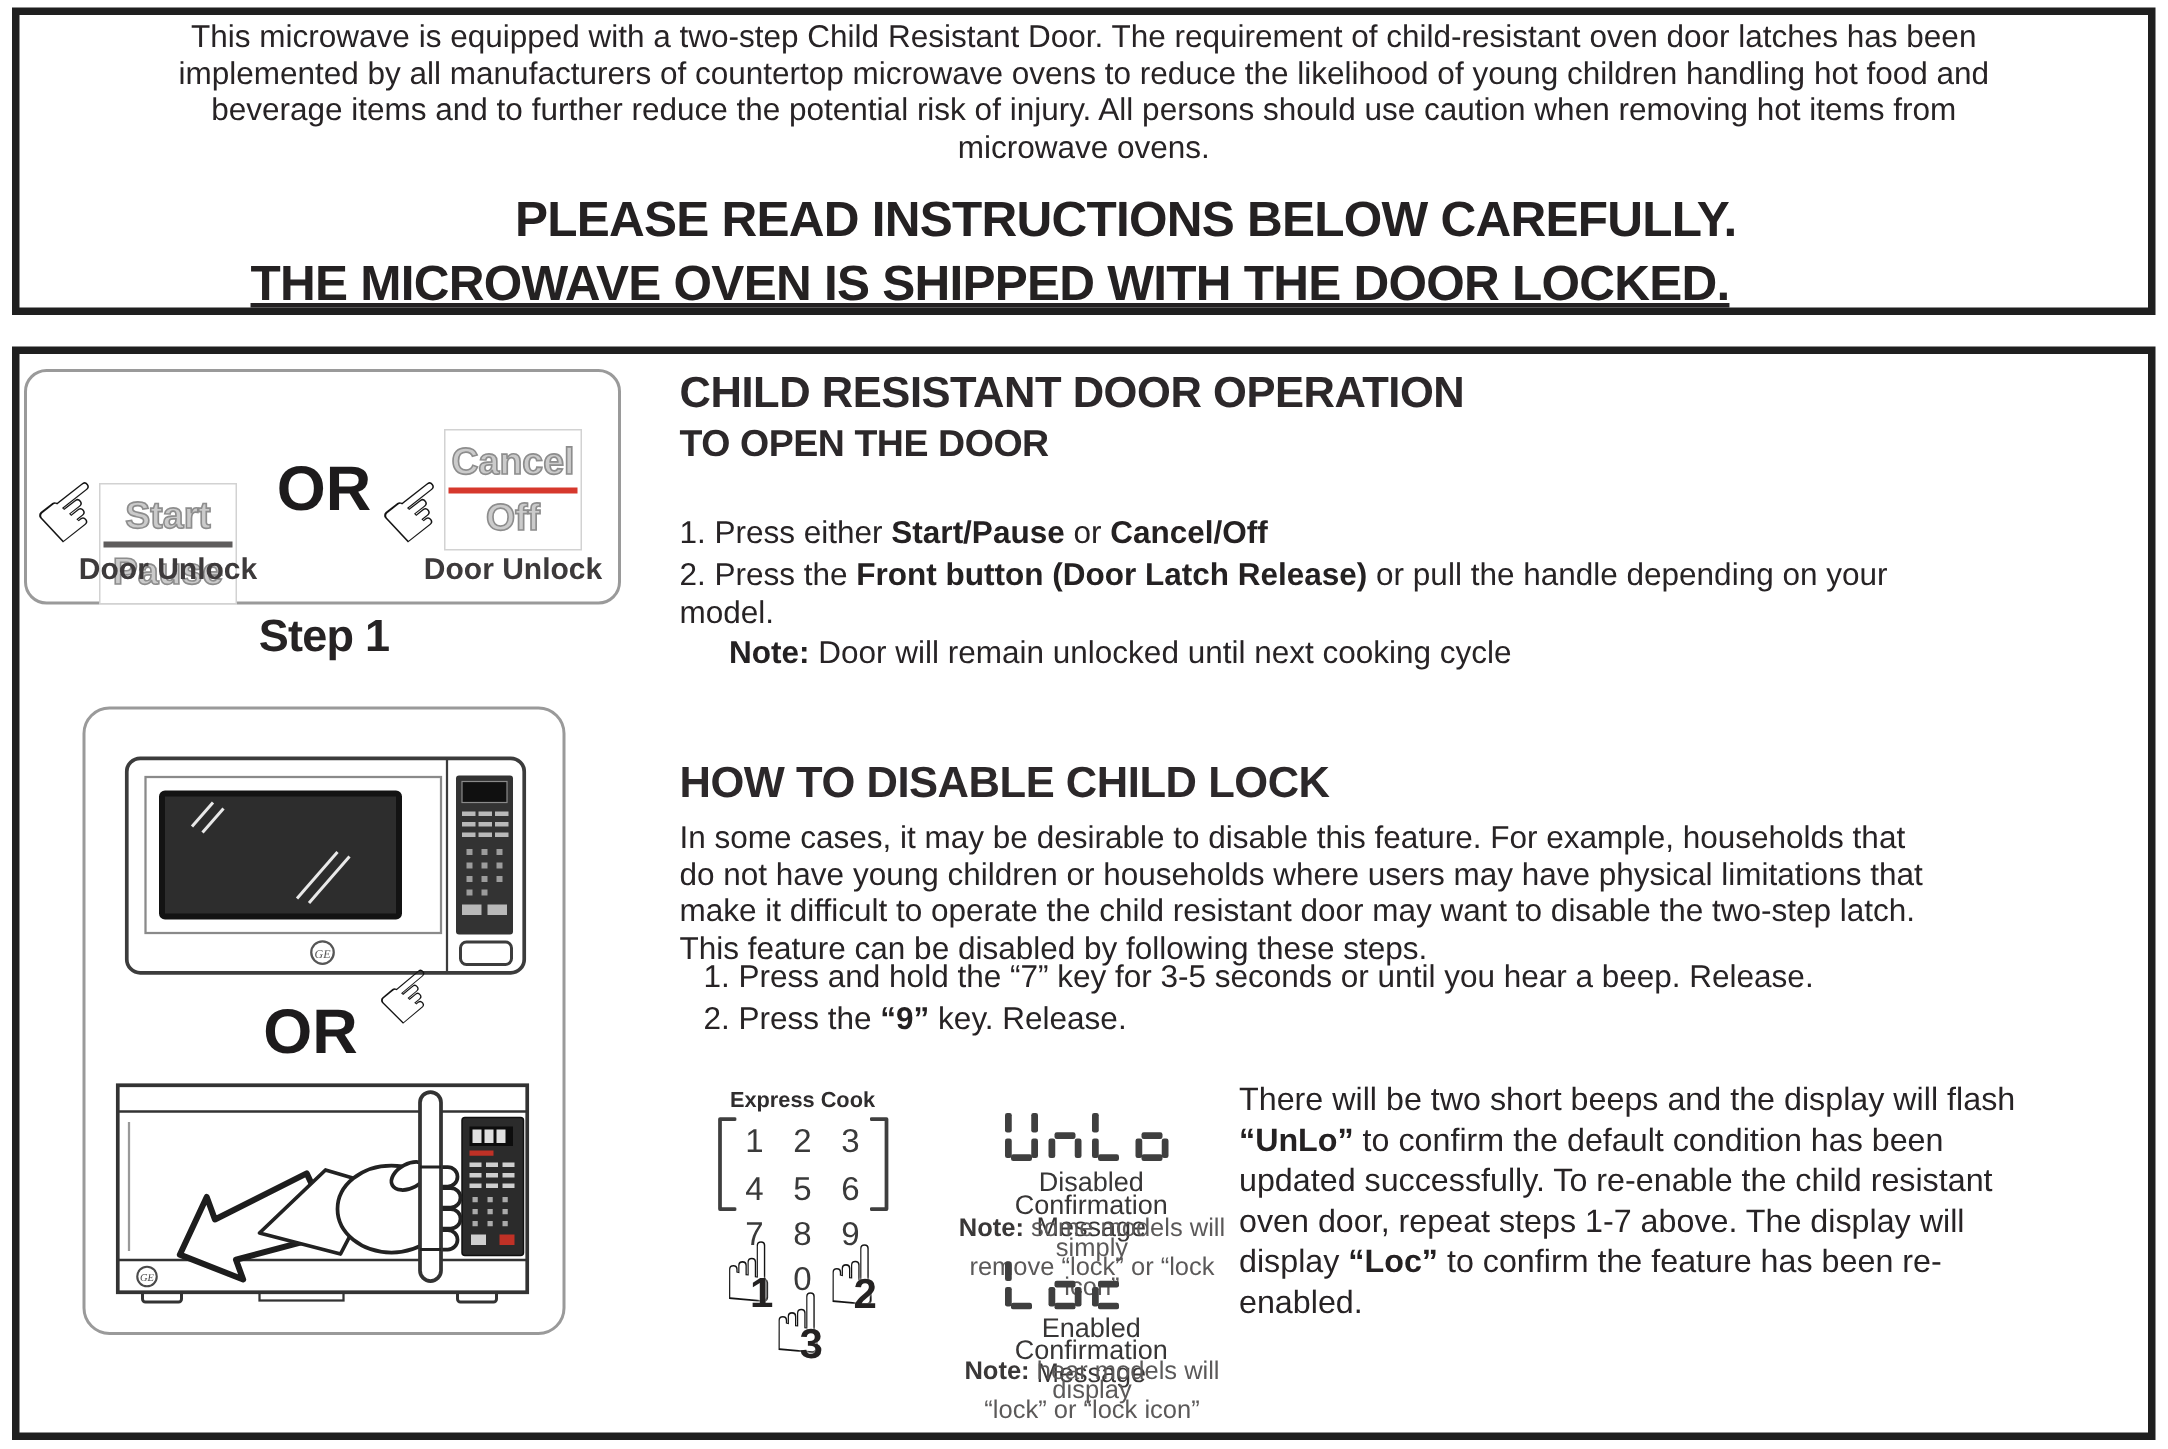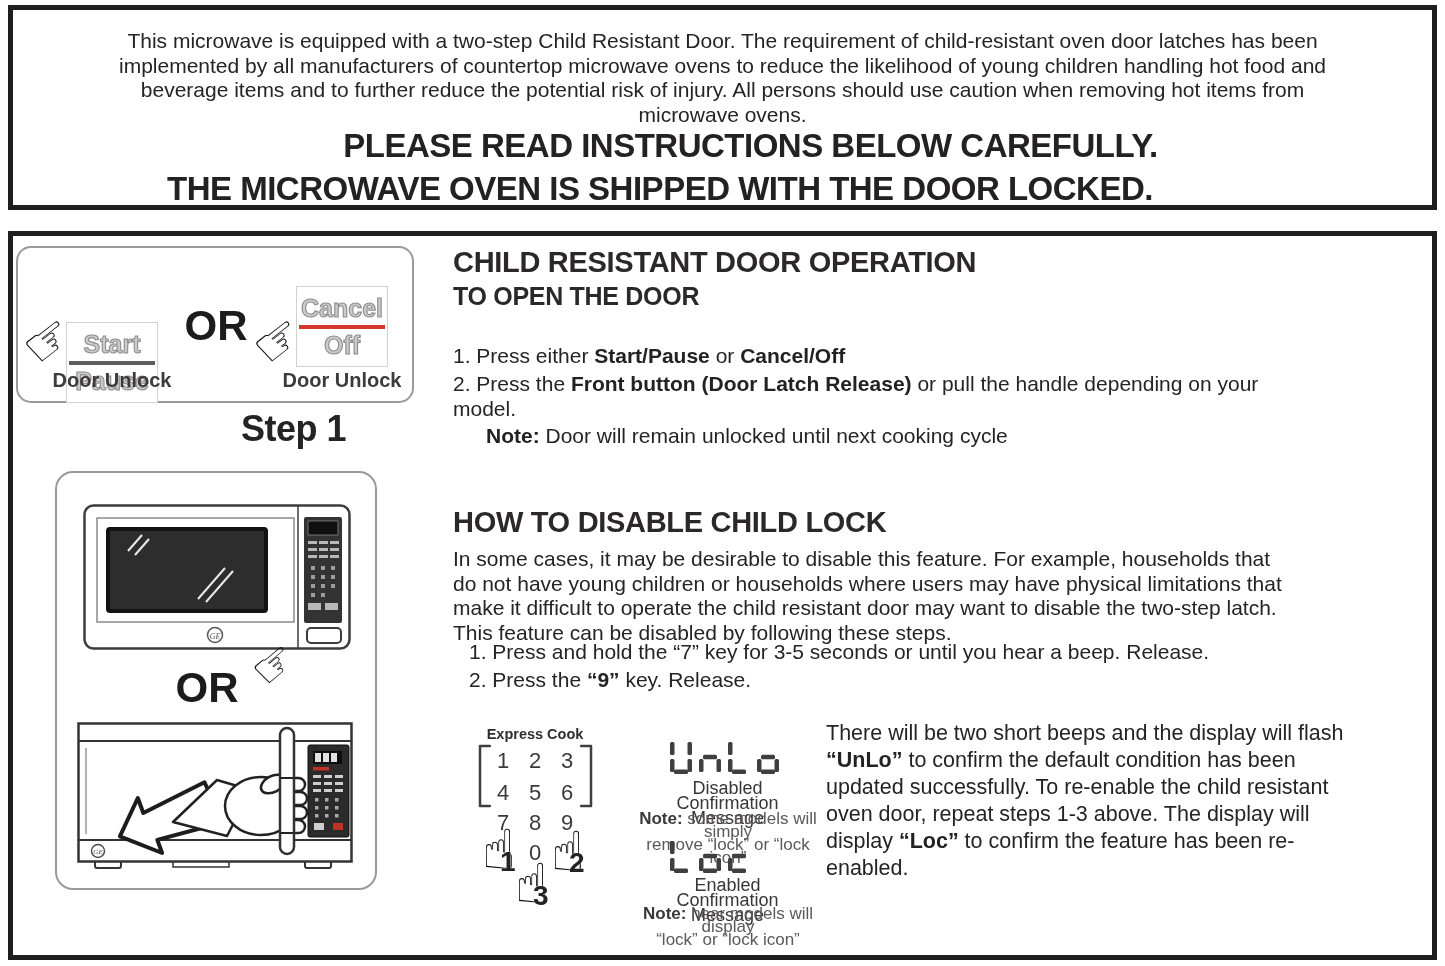--- a/index.html
+++ b/index.html
@@ -8,21 +8,21 @@
   .abs{position:absolute;}
   .c{text-align:center;}
   .pre{white-space:pre-line;}
   .frame{border:5px solid #1f1f1f;box-sizing:border-box;background:#fff;}
   .panel{border:2px solid #9a9a9a;border-radius:15px;box-sizing:border-box;background:#fff;}
   .body{font-size:21px;line-height:24.5px;color:#272325;}
   .warn-par{font-size:21px;line-height:24.5px;color:#272325;}
   .warn-head{font-size:33px;line-height:40px;font-weight:bold;color:#242122;letter-spacing:-0.5px;padding-left:28px;}
   .sec-title{font-size:29px;font-weight:bold;color:#2c282a;letter-spacing:-0.3px;line-height:31px;}
   .sub-title{font-size:25px;font-weight:bold;color:#2c282a;letter-spacing:-0.3px;}
-  .step-cap{font-size:36px;font-weight:800;color:#262324;letter-spacing:-0.5px;text-align:right;}
+  .step-cap{font-size:30px;font-weight:800;color:#262324;letter-spacing:-0.5px;}
   .or{font-size:42px;font-weight:800;color:#1d1b1c;}
   .kbtn{background:#fff;border:1.5px solid #d2d2d2;box-sizing:border-box;
         display:flex;flex-direction:column;align-items:center;justify-content:center;}
   .kbtn .lbl{font-size:25px;font-weight:bold;color:#cbcbcb;-webkit-text-stroke:1.1px #8d8d8d;line-height:1.05;}
   .kbtn .divider{width:86px;height:4px;margin:3px 0;}
   .unlock-lbl{font-size:20px;font-weight:bold;color:#3d3a3b;}
   .hand{font-family:"DejaVu Sans","Liberation Sans",sans-serif;color:#141414;line-height:1;display:inline-block;}
   .kp-num{font-size:22px;color:#3a3a3a;width:24px;text-align:center;}
   .kp-title{font-size:14.5px;font-weight:bold;color:#2f2d2e;}
   .press-num{font-size:28px;font-weight:800;color:#242222;text-shadow:0 0 2px #fff;}
@@ -30,26 +30,26 @@
   .disp-note{font-size:17px;line-height:13px;color:#5b5959;}
   .disp-note b{color:#3a3838;}
   b{font-weight:bold;color:#242122;}
 </style>
 </head>
 <body>
 
 <div id="page">
 
   <div class="abs frame" style="left:8px;top:5px;width:1429px;height:205px;"></div>
-  <div class="abs warn-par c pre" style="left:45px;top:13px;width:1355px;margin-top:16px;">This microwave is equipped with a two-step Child Resistant Door. The requirement of child-resistant oven door latches has been
+  <div class="abs warn-par c pre" style="left:45px;top:13px;width:1355px;">This microwave is equipped with a two-step Child Resistant Door. The requirement of child-resistant oven door latches has been
 implemented by all manufacturers of countertop microwave ovens to reduce the likelihood of young children handling hot food and
 beverage items and to further reduce the potential risk of injury. All persons should use caution when removing hot items from
 microwave ovens.</div>
   <div class="abs warn-head c" style="left:8px;top:126px;width:1429px;">PLEASE READ INSTRUCTIONS BELOW CAREFULLY.</div>
-  <div class="abs warn-head c" style="left:8px;top:169px;width:1248px;">THE MICROWAVE OVEN IS SHIPPED WITH THE DOOR LOCKED.</div>
+  <div class="abs warn-head c" style="left:8px;top:169px;width:1248px;text-decoration:underline;">THE MICROWAVE OVEN IS SHIPPED WITH THE DOOR LOCKED.</div>
 
   <div class="abs frame" style="left:8px;top:231px;width:1429px;height:729px;"></div>
 
   <div class="abs panel" style="left:16px;top:246px;width:398px;height:157px;"></div>
 
   <div class="abs kbtn" style="left:66px;top:286px;width:92px;height:81px;margin-top:36px;">
     <span class="lbl">Start</span>
     <span class="divider" style="background: rgb(95, 93, 93);"></span>
     <span class="lbl">Pause</span>
   </div>
@@ -263,17 +263,17 @@
         <rect x="62" y="29.5" width="14" height="4.5" rx="1.5" fill="#3f3f3f"></rect>
       </svg></div>
   <div class="abs disp-cap c pre" style="left:645px;top:878px;width:165px;">Enabled Confirmation
 Message</div>
   <div class="abs disp-note c pre" style="left:638px;top:907px;width:180px;"><b>Note:</b><span> hear models will display
 “lock” or “lock icon”</span></div>
 
   <div class="abs body pre" style="left:826px;top:720px;width:605px;line-height:27px;font-size:21.5px;"><span>There will be two short beeps and the display will flash
 </span><b>“UnLo”</b><span> to confirm the default condition has been
 updated successfully.  To re-enable the child resistant
-oven door, repeat steps 1-3 above.  The display will
+oven door, repeat steps 1-7 above.  The display will
 display </span><b>“Loc”</b><span> to confirm the feature has been re-
 enabled.</span></div>
 
 </div>
 
 </body></html>

